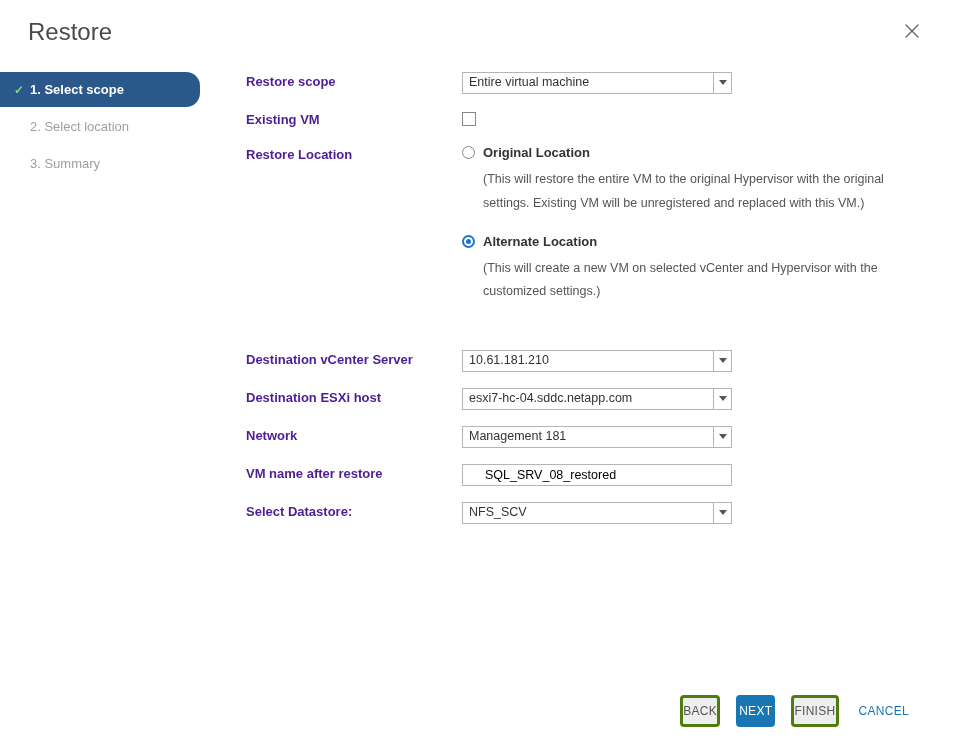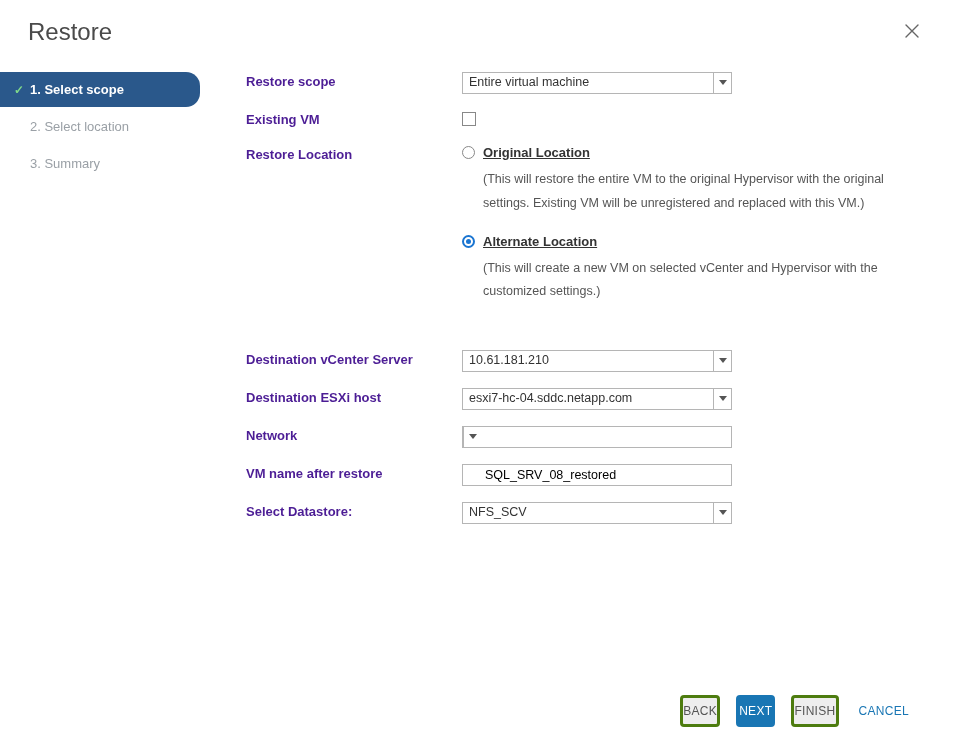--- a/index.html
+++ b/index.html
@@ -143,21 +143,20 @@
   .radio-circle.selected::after {
     content: ""; display: block;
     width: 5px; height: 5px; border-radius: 50%;
     background: #1a75d1;
   }
   .radio-label {
     margin-left: 8px;
     font-weight: 600;
     font-size: 13px;
     color: #333;
-    text-decoration: underline;
   }
   .radio-desc {
     margin: 6px 0 18px 21px;
     color: #555;
     font-size: 12.5px;
     line-height: 1.9;
   }
 
   
   .footer {
@@ -288,20 +287,21 @@
                 </svg>
             </div>
           </div>
         </div>
       </div>
 
       <div class="row">
         <div class="label">Network</div>
         <div class="field">
           <div class="select-wrap">
+            <div class="select-value">Management 181</div>
             <div class="select-caret">
               <svg width="8" height="6" viewBox="0 0 8 6">
                   <path d="M0 0 L4 5 L8 0 Z" fill="#555"></path>
                 </svg>
             </div>
           </div>
         </div>
       </div>
 
       <div class="row">

